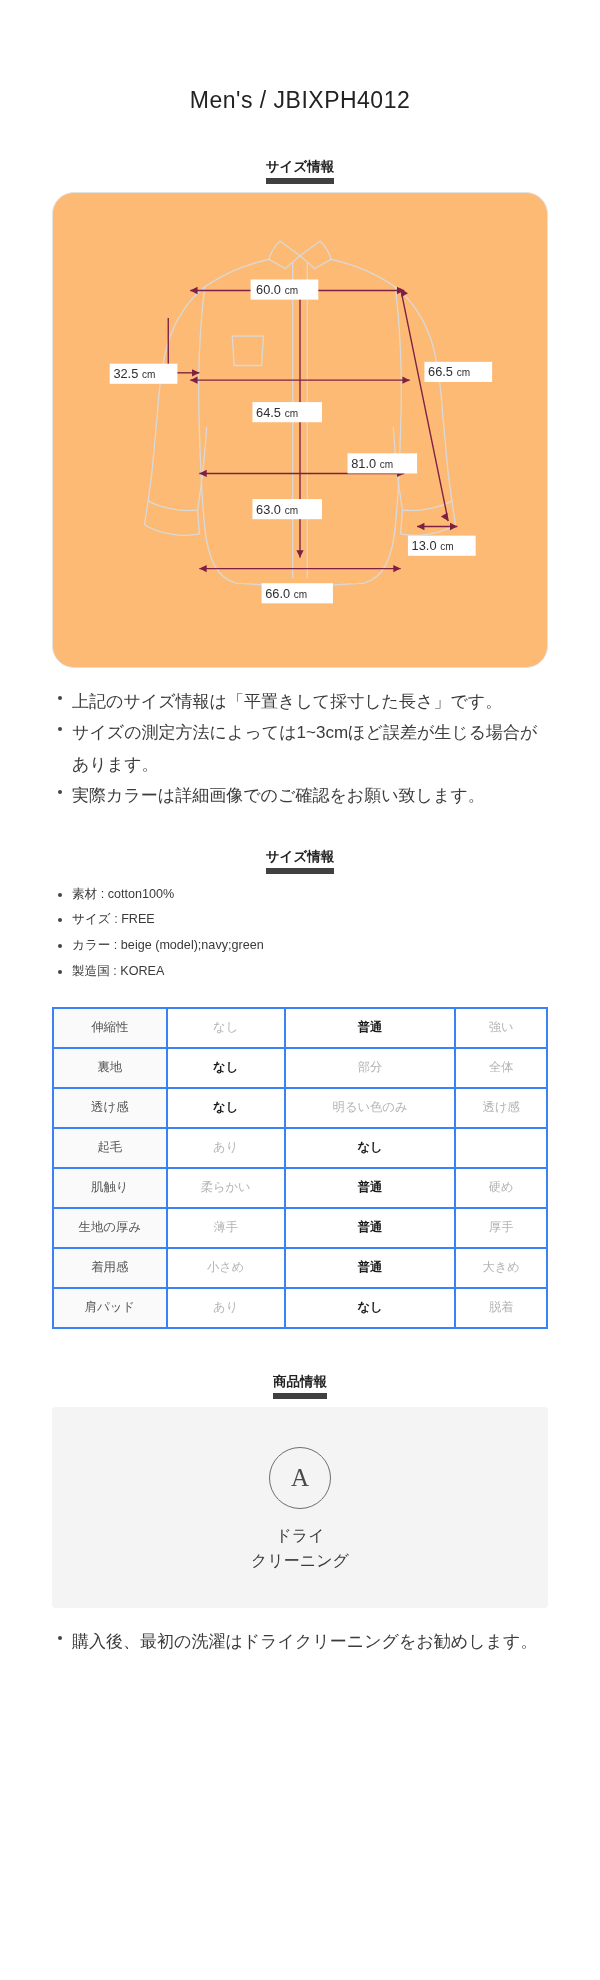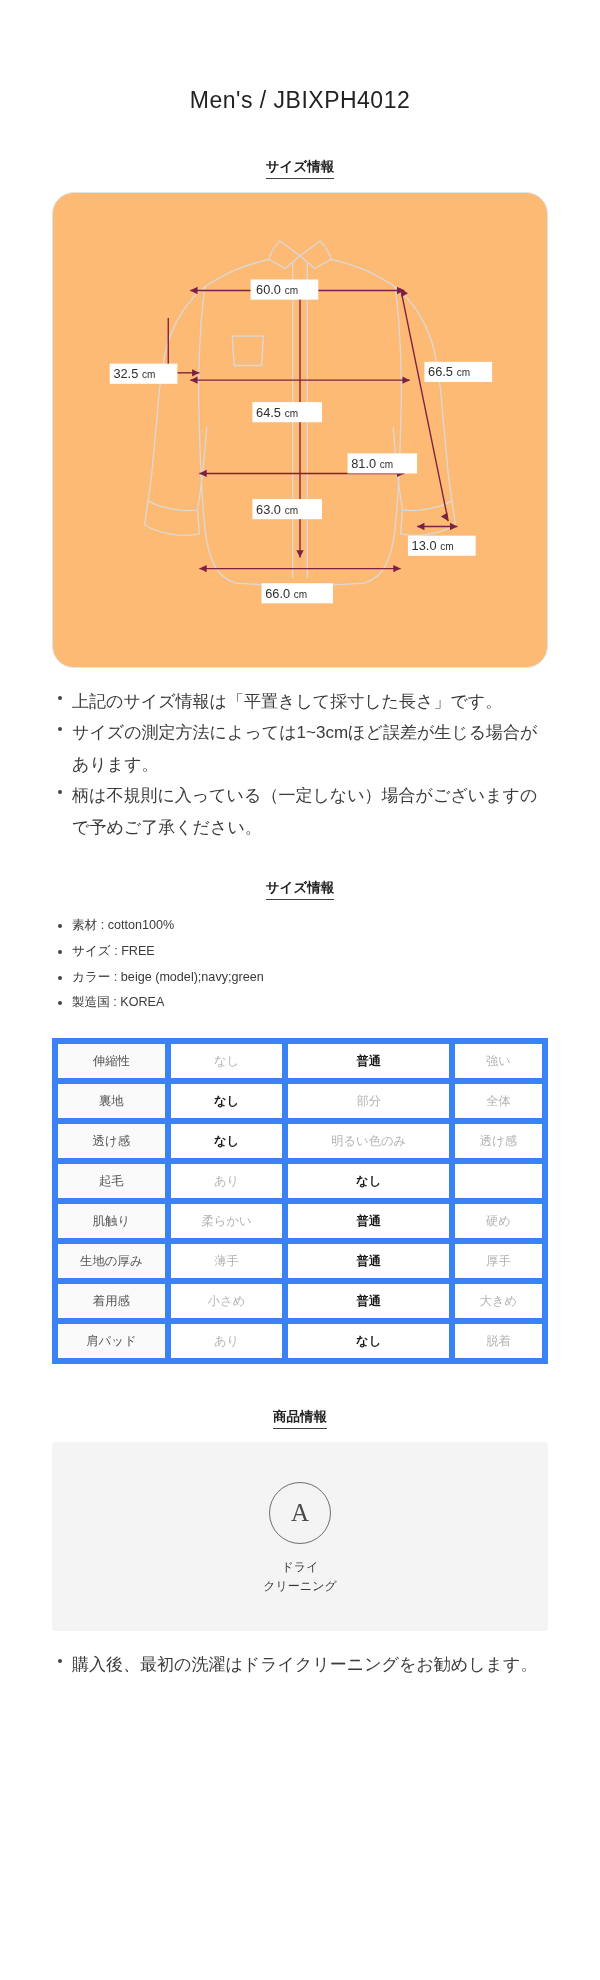--- a/index.html
+++ b/index.html
@@ -33,21 +33,21 @@
 
   
   .section-heading {
     text-align: center;
     font-size: 13.5px;
     font-weight: 700;
     color: #222;
     margin: 36px 0 16px;
   }
   .section-heading span {
-    border-bottom: 1px solid #404040;
+    border-bottom: 6px solid #404040;
     padding-bottom: 4px;
   }
 
   
   .diagram-box {
     border: 1px solid #e2e2e2;
     border-radius: 22px;
     padding: 6px 0 10px;
     background: #fdba74;
   }
@@ -100,21 +100,21 @@
 
   
   table.attrs {
     width: 100%;
     border-collapse: collapse;
     margin-top: 22px;
     background: #fff;
   }
   table.attrs tr { height: 40px; }
   table.attrs td {
-    border: 6px solid #3b82f6;
+    border: 2px solid #3b82f6;
     text-align: center;
     font-size: 12.3px;
     color: #b3b3b3;
     vertical-align: middle;
     padding: 0 2px;
     margin-left: 41px;
   }
   table.attrs td.label {
     background: #fbfafa;
     color: #555;
@@ -140,21 +140,21 @@
     border-radius: 50%;
     margin: 0 auto 14px;
     display: flex;
     align-items: center;
     justify-content: center;
     font-size: 25px;
     color: #4a4a4a;
     font-family: "Liberation Serif", serif;
   }
   .care-label {
-    font-size: 12px;
+    font-size: 16px;
     line-height: 1.6;
     color: #3a3a3a;
   }
   .care-label div { }
 
   .bottom-pad { height: 40px; }
 </style>
 </head>
 <body>
 
@@ -258,21 +258,21 @@
 
         <rect x="228" y="420" width="78" height="22" fill="#ffffff"></rect>
         <text x="232" y="436"><tspan>66.0</tspan><tspan font-size="11" dx="4">cm</tspan></text>
       </g>
     </svg>
   </div>
 
   <ul class="notes">
     <li>上記のサイズ情報は「平置きして採寸した長さ」です。</li>
     <li>サイズの測定方法によっては1~3cmほど誤差が生じる場合があります。</li>
-    <li>柄は不規則に入っている（一定しない）場合がございますので予めご了承ください。</li>
+    <li>実際カラーは詳細画像でのご確認をお願い致します。</li>
   </ul>
 
   <div class="section-heading">
     <span>サイズ情報</span>
   </div>
 
   <ul class="spec">
     <li>素材 : cotton100%</li>
     <li>サイズ : FREE</li>
     <li>カラー : beige (model);navy;green</li>

